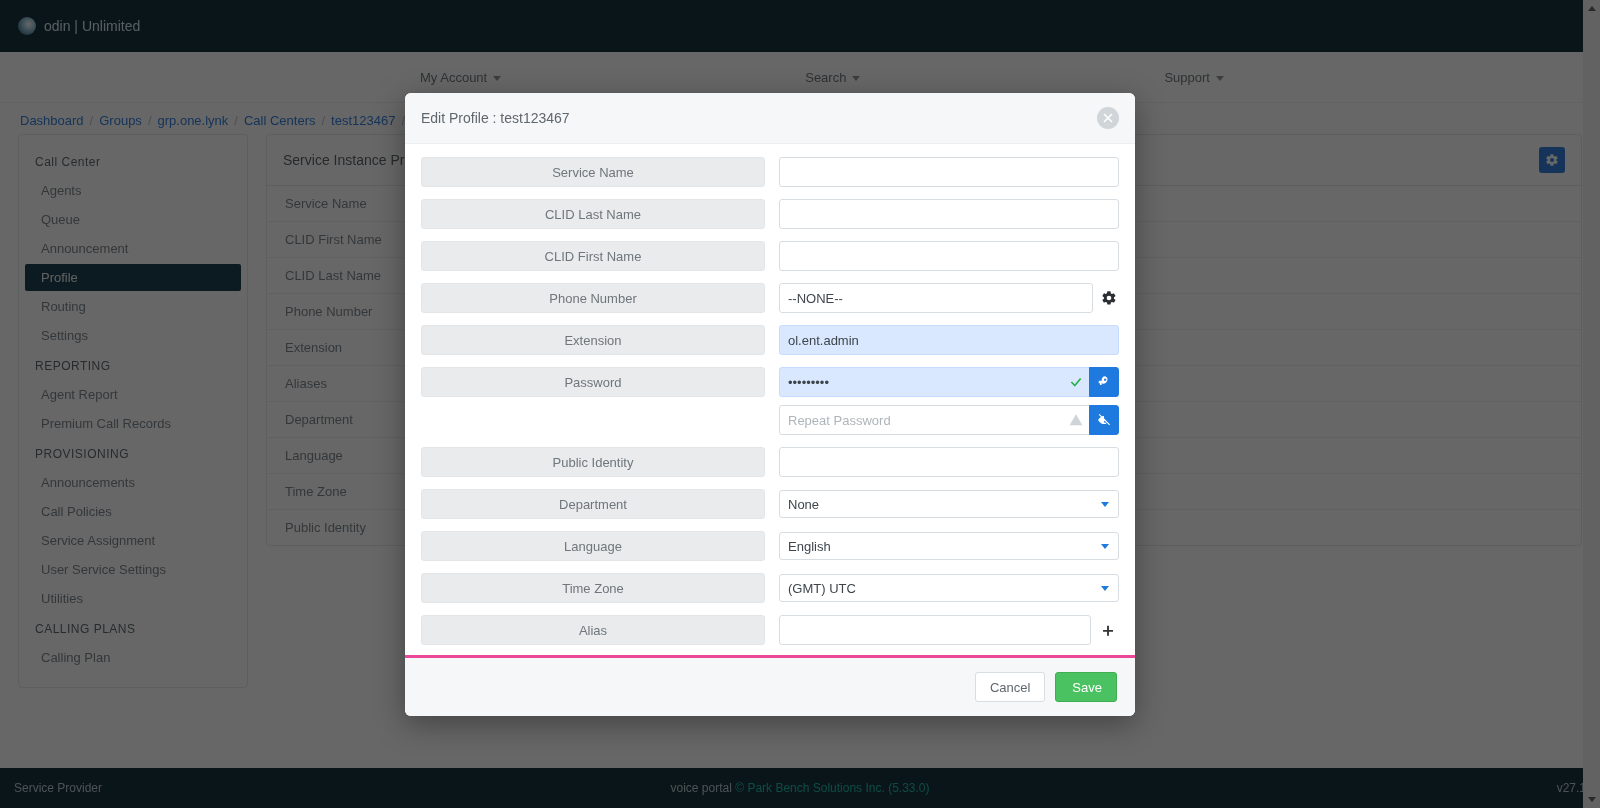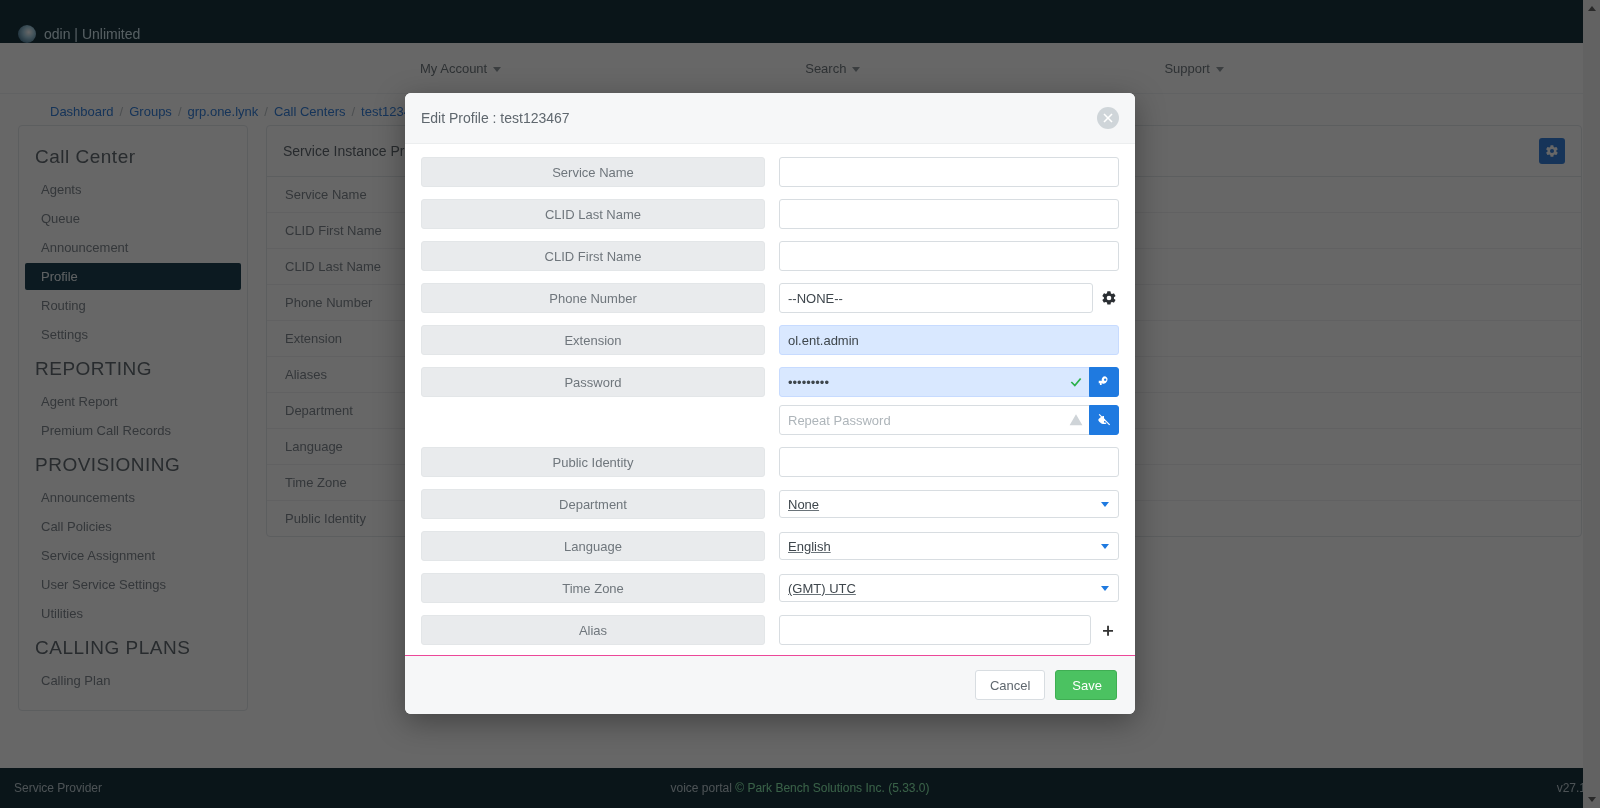--- a/index.html
+++ b/index.html
@@ -15,54 +15,54 @@
     --label-grey:#e9ebed;
     --green:#4bc261;
     --sidebar-active:#123647;
     --highlight:#d9e8ff;
     --icon-blue:#1f7ae0;
   }
   html,body{margin:0;padding:0;height:808px;width:1600px;font-family:"Segoe UI",Arial,sans-serif;font-size:13px;color:var(--text);background:#fff;overflow:hidden;}
   body{position:relative;}
 
   
-  .brand-bar{height:43px;background:var(--dark-teal);display:flex;align-items:flex-end;padding:0 18px;}
+  .brand-bar{height:52px;background:var(--dark-teal);display:flex;align-items:center;padding:0 18px;}
   .brand-logo{display:flex;align-items:center;gap:8px;color:#d0e7f0;font-size:14px;}
   .brand-logo .circle{width:18px;height:18px;border-radius:50%;background:radial-gradient(circle at 60% 40%,#fff 0%, #9ecbe0 35%, #3b6d8a 80%);}
 
   
   .subnav{height:50px;background:#fff;display:flex;align-items:center;justify-content:center;gap:260px;border-bottom:1px solid #f0f2f3;}
   .subnav .item{display:flex;align-items:center;gap:6px;color:#6a7379;cursor:pointer;margin-left:44px;}
   .subnav .chev{width:0;height:0;border-left:4px solid transparent;border-right:4px solid transparent;border-top:5px solid #8b949a;margin-top:2px;}
 
   
-  .crumbs-row{padding:10px 20px 6px 20px;display:flex;align-items:center;gap:6px;color:#2a79d9;font-size:13px;margin-left:30px;}
+  .crumbs-row{padding:10px 20px 6px 20px;display:flex;align-items:center;gap:6px;color:#2a79d9;font-size:13px;}
   .crumbs-row .crumb{color:var(--accent-blue);cursor:pointer;}
   .crumbs-row .sep{color:#b8bfc4;}
   .crumbs-row .crumb.current{color:#8b949a;cursor:default;}
 
   
   .wrap{display:flex;padding:0 18px;gap:18px;}
   .sidebar{width:228px;flex:none;border:1px solid var(--border);border-radius:4px;padding:12px 0 14px 0;background:#fff;}
-  .sidebar .sec-title{font-size:19px;color:#5a636a;letter-spacing:.5px;padding:8px 16px 6px 16px;}
+  .sidebar .sec-title{font-size:12px;color:#5a636a;letter-spacing:.5px;padding:8px 16px 6px 16px;}
   .sidebar .item{padding:6px 16px;color:#7a828a;cursor:pointer;margin:2px 6px;border-radius:2px;font-size:13px;}
   .sidebar .item.active{background:var(--sidebar-active);color:#e8f0f4;}
 
   .main{flex:1;min-width:0;}
   .card{border:1px solid var(--border);border-radius:4px;background:#fff;}
   .card-header{display:flex;align-items:center;justify-content:space-between;padding:12px 16px;border-bottom:1px solid var(--border);}
   .card-header .title{color:#586068;font-size:14px;}
   .card-header .gear-btn{width:26px;height:26px;background:var(--accent-blue);border-radius:3px;display:flex;align-items:center;justify-content:center;color:#fff;}
   .kv-row{display:flex;align-items:center;padding:10px 18px;border-bottom:1px solid #eef0f2;color:#7a828a;}
   .kv-row:last-child{border-bottom:none;}
 
   
   .footer{position:absolute;left:0;right:0;bottom:0;height:40px;background:var(--dark-teal);color:#b9c9d0;display:flex;align-items:center;justify-content:space-between;padding:0 14px;font-size:12px;}
   .footer .mid{position:absolute;left:50%;transform:translateX(-50%);}
-  .footer a{color:#86efac;}
+  .footer a{color:#14b8a6;}
 
   
   .scroll-strip{position:absolute;top:0;right:0;width:17px;height:100%;background:#f1f1f1;}
   .scroll-strip .arrow{position:absolute;left:2px;width:13px;height:13px;display:flex;align-items:center;justify-content:center;color:#666;}
   .scroll-strip .up{top:2px;}
   .scroll-strip .down{bottom:2px;}
   .scroll-strip .arrow::before{content:'';display:block;width:0;height:0;border-left:4px solid transparent;border-right:4px solid transparent;}
   .scroll-strip .up::before{border-bottom:5px solid #5c5c5c;}
   .scroll-strip .down::before{border-top:5px solid #5c5c5c;}
 
@@ -77,33 +77,33 @@
   .modal-body{padding:13px 16px 10px 16px;}
   .frow{display:flex;align-items:stretch;gap:14px;margin-bottom:12px;}
   .flabel-box{width:342px;flex:none;background:var(--label-grey);border:1px solid #e3e6e8;border-radius:3px;display:flex;align-items:center;justify-content:center;color:#6f767c;height:28px;font-size:13px;}
   .fctrl{flex:1;display:flex;align-items:center;gap:6px;}
   .finput, .fselect{flex:1;height:28px;border:1px solid #d8dde1;border-radius:3px;padding:0 8px;font-size:13px;color:#3e464c;background:#fff;}
   .finput.highlight{background:var(--highlight);border-color:#c7dbff;}
   .finput::placeholder{color:#aeb5ba;}
   .fselect{appearance:none;-webkit-appearance:none;background:
      linear-gradient(#fff,#fff);
   }
-  .select-wrap{position:relative;flex:1;display:flex;text-decoration:underline;}
+  .select-wrap{position:relative;flex:1;display:flex;}
   .select-wrap::after{content:'';position:absolute;right:10px;top:50%;transform:translateY(-40%);width:0;height:0;border-left:4px solid transparent;border-right:4px solid transparent;border-top:5px solid var(--icon-blue);pointer-events:none;}
   .side-icon{width:20px;height:28px;display:flex;align-items:center;justify-content:center;color:#2b2f33;cursor:pointer;}
   .input-stack{flex:1;display:flex;flex-direction:column;gap:8px;}
   .pair{display:flex;align-items:center;gap:0;flex:1;}
   .pair .finput{border-top-right-radius:0;border-bottom-right-radius:0;}
   .chip-btn{width:28px;height:28px;border:1px solid var(--icon-blue);background:var(--icon-blue);border-radius:0 3px 3px 0;color:#fff;display:flex;align-items:center;justify-content:center;cursor:pointer;}
   .inline-icon{width:26px;display:flex;align-items:center;justify-content:center;color:#cfd4d8;}
   .inline-icon.ok{color:#2bb14a;}
   .inline-icon.warn{color:#cfd4d8;}
   .plus{font-weight:bold;font-size:18px;color:#333;cursor:pointer;width:22px;text-align:center;}
 
-  .modal-foot{background:var(--light-grey);border-top:1px solid #ec4899;border-radius:0 0 6px 6px;padding:14px 18px;display:flex;justify-content:flex-end;gap:10px;}
+  .modal-foot{background:var(--light-grey);border-top:3px solid #ec4899;border-radius:0 0 6px 6px;padding:14px 18px;display:flex;justify-content:flex-end;gap:10px;}
   .btn{height:28px;border-radius:3px;padding:0 14px;font-size:13px;cursor:pointer;display:flex;align-items:center;}
   .btn-default{background:#fff;border:1px solid #d8dde1;color:#5f676e;}
   .btn-primary{background:var(--green);border:1px solid #3fae53;color:#fff;padding-left:16px;}
 
   svg{display:block;}
 </style>
 </head>
 <body>
 
 <div class="brand-bar">

